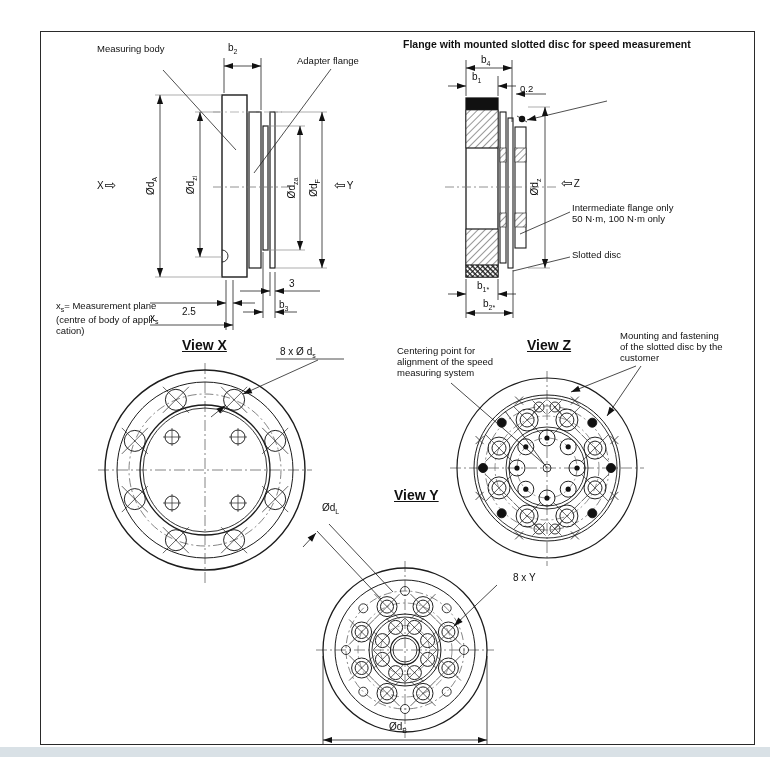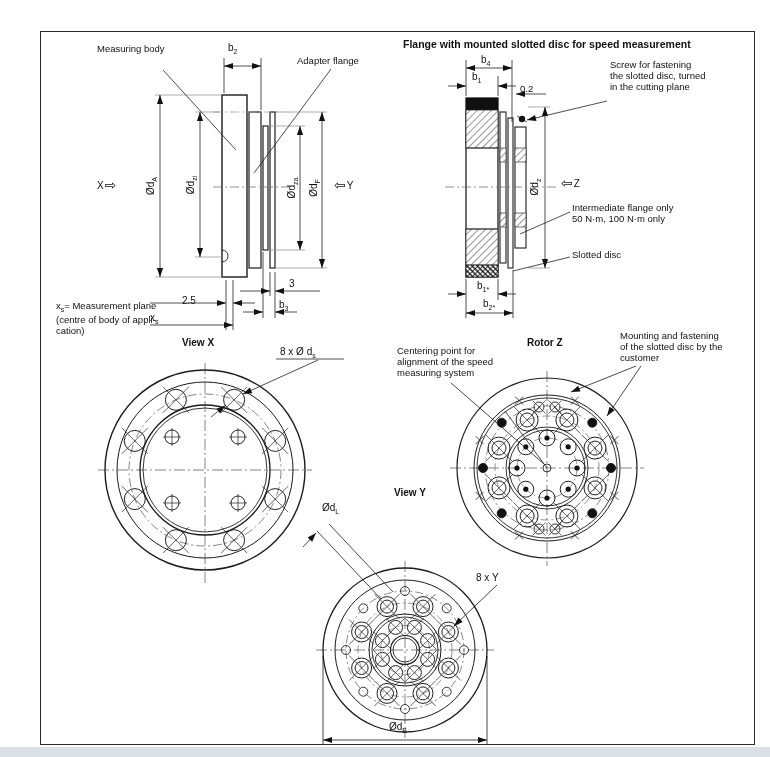--- a/index.html
+++ b/index.html
@@ -7,21 +7,21 @@
           font-family:"Liberation Sans","DejaVu Sans",sans-serif;color:#111;}
   .page-title{position:absolute;left:42px;top:5px;white-space:nowrap;}
   .page-title .tb{font-size:14.5px;font-weight:bold;}
   .page-title .tr{font-size:13.5px;}
   .frame{position:absolute;left:40px;top:31px;width:713px;height:712px;border:1px solid #2a2a2a;background:#fff;}
   .strip{position:absolute;left:0;top:747px;width:770px;height:10px;background:#d9e1e6;}
   svg.lines{position:absolute;left:0;top:0;pointer-events:none;}
   .lbl{position:absolute;font-size:9.5px;line-height:1.16;white-space:nowrap;color:#111;}
   .dimlbl{font-size:10px;}
   .b{font-weight:bold;}
-  .vtitle{font-size:10px;font-weight:bold;}
+  .vtitle{font-size:14px;font-weight:bold;text-decoration:underline;}
   .rot{transform:translate(-50%,-50%) rotate(-90deg);}
   sub{font-size:7px;}
   .ar{font-size:14px;vertical-align:-1px;padding:0 1px;}
 </style>
 </head>
 <body>
 
 <div class="canvas">
 
 
@@ -328,62 +328,57 @@
 
   <div class="lbl" style="left:97px;top:43px;">Measuring body</div>
   <div class="lbl dimlbl" style="left:228px;top:42px;"><span>b</span><sub>2</sub></div>
   <div class="lbl" style="left:297px;top:55px;">Adapter flange</div>
   <div class="lbl dimlbl" style="left:97px;top:177px;"><span>X</span><span class="ar">⇨</span></div>
   <div class="lbl dimlbl rot" style="left:152px;top:186px;"><span>Ød</span><sub>A</sub></div>
   <div class="lbl dimlbl rot" style="left:192px;top:185px;"><span>Ød</span><sub>zi</sub></div>
   <div class="lbl dimlbl rot" style="left:293px;top:188px;"><span>Ød</span><sub>za</sub></div>
   <div class="lbl dimlbl rot" style="left:315px;top:188px;"><span>Ød</span><sub>F</sub></div>
   <div class="lbl dimlbl" style="left:333px;top:177px;"><span class="ar">⇦</span><span>Y</span></div>
-  <div class="lbl dimlbl" style="left:182px;top:295px;">2.5</div>
+  <div class="lbl dimlbl" style="left:182px;top:306px;">2.5</div>
   <div class="lbl dimlbl" style="left:289px;top:278px;">3</div>
   <div class="lbl dimlbl" style="left:150px;top:312px;"><span>x</span><sub>s</sub></div>
   <div class="lbl dimlbl" style="left:279px;top:299px;"><span>b</span><sub>3</sub></div>
   <div class="lbl" style="left:56px;top:300px;">
     <span>x</span><sub>s</sub><span>= Measurement plane</span><br>
     <span>(centre of body of appli-</span><br>
     <span>cation)</span>
   </div>
 
   <div class="lbl b" style="left:403px;top:38px;font-size:10.5px;">Flange with mounted slotted disc for speed measurement</div>
   <div class="lbl dimlbl" style="left:481px;top:54px;"><span>b</span><sub>4</sub></div>
   <div class="lbl dimlbl" style="left:472px;top:71px;"><span>b</span><sub>1</sub></div>
   <div class="lbl" style="left:520px;top:83px;">0.2</div>
-  <div class="lbl" style="left:610px;top:59px;">
-    <span>Screw for fastening</span><br>
-    <span>the slotted disc, turned</span><br>
-    <span>in the cutting plane</span>
-  </div>
   <div class="lbl dimlbl rot" style="left:536px;top:187px;"><span>Ød</span><sub>z</sub></div>
   <div class="lbl dimlbl" style="left:560px;top:175px;"><span class="ar">⇦</span><span>Z</span></div>
   <div class="lbl" style="left:572px;top:202px;">
     <span>Intermediate flange only</span><br>
     <span>50 N·m, 100 N·m only</span>
   </div>
   <div class="lbl" style="left:572px;top:249px;text-align:center;">Slotted disc</div>
   <div class="lbl dimlbl" style="left:477px;top:280px;"><span>b</span><sub>1*</sub></div>
   <div class="lbl dimlbl" style="left:483px;top:298px;"><span>b</span><sub>2*</sub></div>
 
   <div class="lbl vtitle" style="left:182px;top:337px;">View X</div>
   <div class="lbl dimlbl" style="left:280px;top:346px;"><span>8 x Ø d</span><sub>s</sub></div>
 
-  <div class="lbl vtitle" style="left:527px;top:337px;">Rotor Z</div>
+  <div class="lbl vtitle" style="left:527px;top:337px;">View Z</div>
   <div class="lbl" style="left:397px;top:345px;">
     <span>Centering point for</span><br>
     <span>alignment of the speed</span><br>
     <span>measuring system</span>
   </div>
   <div class="lbl" style="left:620px;top:330px;">
     <span>Mounting and fastening</span><br>
     <span>of the slotted disc by the</span><br>
     <span>customer</span>
   </div>
 
   <div class="lbl vtitle" style="left:394px;top:487px;">View Y</div>
   <div class="lbl dimlbl" style="left:322px;top:502px;"><span>Ød</span><sub>L</sub></div>
-  <div class="lbl dimlbl" style="left:476px;top:572px;">8 x Y</div>
+  <div class="lbl dimlbl" style="left:513px;top:572px;">8 x Y</div>
   <div class="lbl dimlbl" style="left:389px;top:721px;"><span>Ød</span><sub>B</sub></div>
 
 </div>
 
 </body></html>

